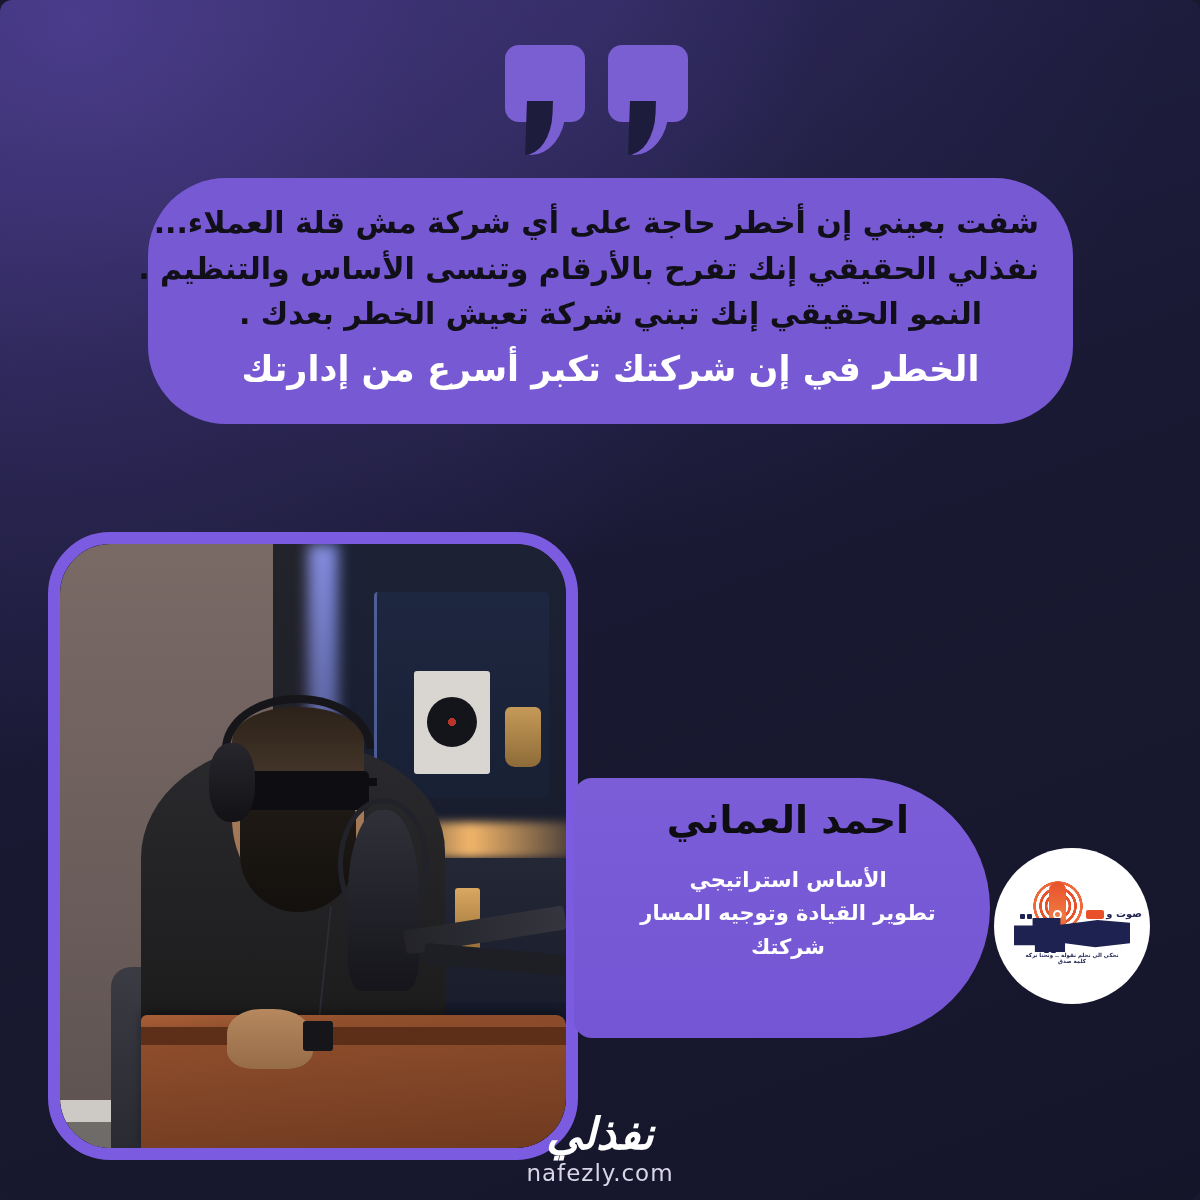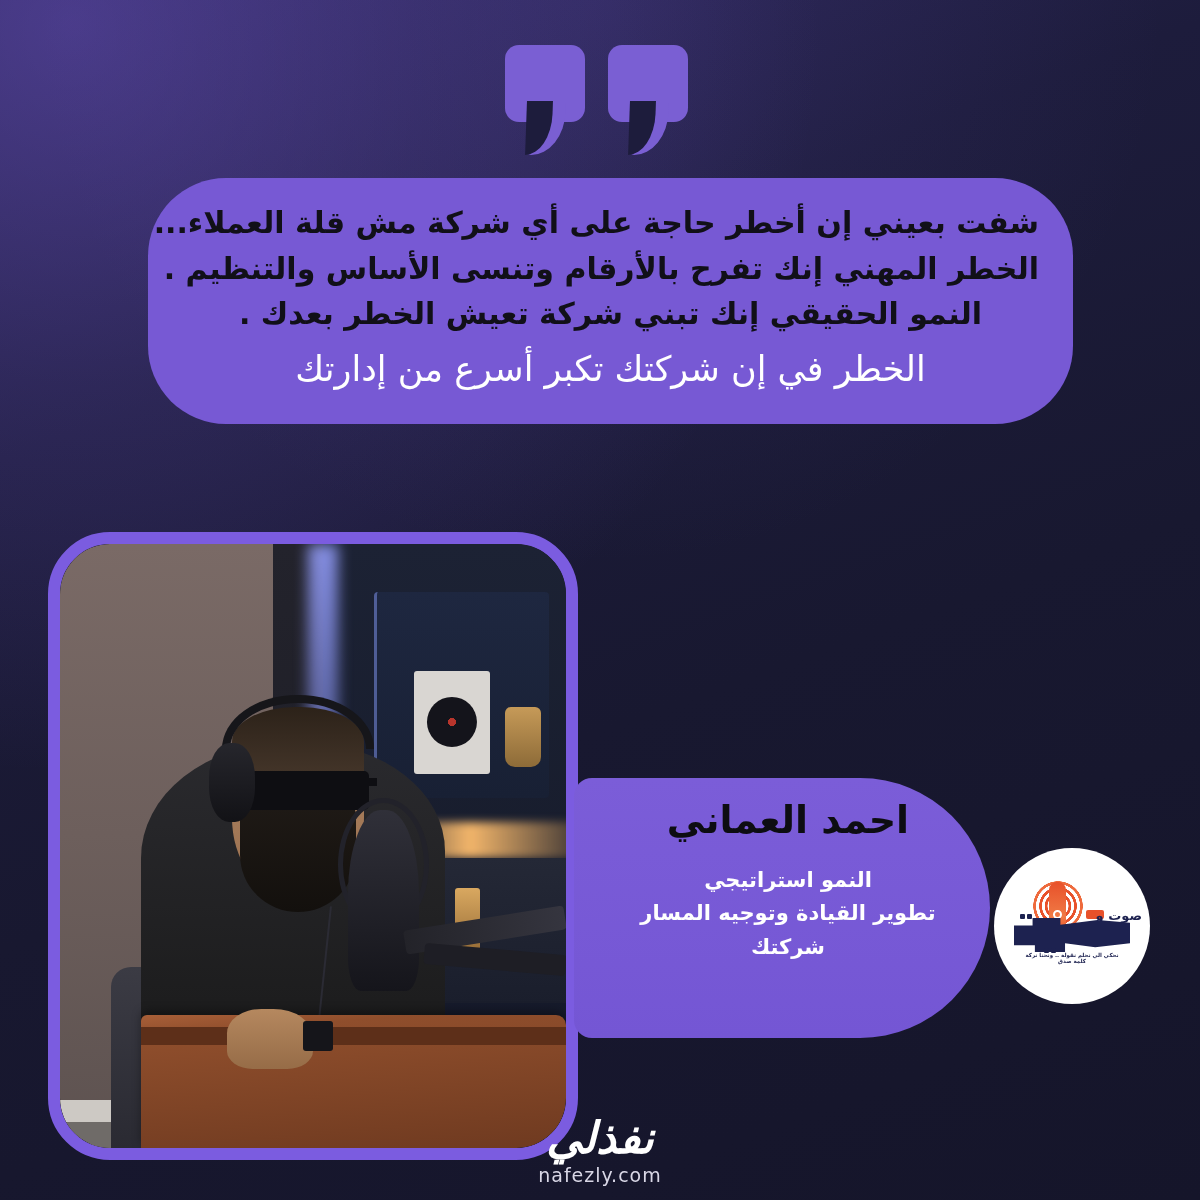--- a/index.html
+++ b/index.html
@@ -10,20 +10,21 @@
     overflow:hidden;
   }
   .stage{
     position:relative;
     width:1200px;height:1200px;
     background:
       radial-gradient(circle at 6% 2%, rgba(120,92,214,0.42) 0%, rgba(120,92,214,0.18) 22%, rgba(25,25,48,0) 46%),
       radial-gradient(circle at 50% 0%, rgba(86,70,160,0.22) 0%, rgba(25,25,48,0) 42%),
       linear-gradient(160deg,#2a2556 0%,#1d1c3c 28%,#181830 58%,#15152a 100%);
     overflow:hidden;
+    border-radius:12px;
   }
 
   
   .quotemark{
     position:absolute;
     left:505px;top:45px;
     width:190px;height:125px;
   }
   .qm{
     position:absolute;top:0;
@@ -72,21 +73,21 @@
     font-size:30px;
     font-weight:bold;
     line-height:1.52;
     letter-spacing:0px;
     direction:rtl;
     white-space:nowrap;
   }
   .q-line.emph{
     color:#ffffff;
     font-size:35px;
-    font-weight:normal;
+    font-weight:bold;
     padding-top:6px;
   }
 
   
   .photo-frame{
     position:absolute;
     left:48px;top:532px;
     width:530px;height:628px;
     border:12px solid #7b5ce0;
     border-radius:62px;
@@ -240,21 +241,21 @@
     content:"";position:absolute;left:4px;top:28px;width:9px;height:9px;
     border:2px solid #fff;border-radius:50%;box-sizing:border-box;
   }
   .brand-word{
     position:absolute;left:20px;top:70px;width:116px;height:34px;
     background:#1d2250;
     clip-path:polygon(0 22%,16% 22%,16% 0,40% 0,40% 20%,72% 6%,100% 14%,100% 74%,70% 86%,44% 74%,44% 100%,18% 100%,18% 80%,0 80%);
   }
   .brand-top{
     position:absolute;right:8px;top:60px;
-    font-size:13px;font-weight:bold;color:#1d2250;direction:rtl;
+    font-size:10px;font-weight:bold;color:#1d2250;direction:rtl;
   }
   .brand-badge{
     position:absolute;left:92px;top:62px;width:18px;height:9px;
     background:#e8512a;border-radius:2px;
   }
   .brand-sub{
     position:absolute;left:28px;top:104px;width:100px;
     font-size:5.5px;color:#1d2250;text-align:center;direction:rtl;font-weight:bold;
   }
   .brand-dots{position:absolute;width:5px;height:5px;background:#1d2250;border-radius:1px;}
@@ -269,21 +270,21 @@
     color:#ffffff;
     font-size:44px;
     font-weight:bold;
     direction:rtl;
     letter-spacing:2px;
     line-height:1;
     font-style:italic;
   }
   .wm-en{
     color:#d9d7e6;
-    font-size:19px;
+    font-size:23px;
     letter-spacing:1px;
     margin-top:4px;
   }
 </style>
 </head>
 <body>
 
 <div class="stage">
 
   <div class="quotemark">
@@ -292,21 +293,21 @@
         <div class="tail"></div>
     </div>
     <div class="qm right">
       <div class="blk"></div>
         <div class="tail"></div>
     </div>
   </div>
 
   <div class="quote-box">
     <div class="q-line">شفت بعيني إن أخطر حاجة على أي شركة مش قلة العملاء...</div>
-    <div class="q-line">الخطر المهني إنك تفرح بالأرقام وتنسى الأساس والتنظيم .</div>
+    <div class="q-line">نفذلي الحقيقي إنك تفرح بالأرقام وتنسى الأساس والتنظيم .</div>
     <div class="q-line">النمو الحقيقي إنك تبني شركة تعيش الخطر بعدك .</div>
     <div class="q-line emph">الخطر في إن شركتك تكبر أسرع من إدارتك</div>
   </div>
 
   <div class="photo-frame">
     <div class="photo">
       <div class="bg-wall"></div>
       <div class="bg-dark"></div>
       <div class="bg-right"></div>
       <div class="bg-glow"></div>
@@ -337,21 +338,21 @@
       <div class="mic-arm2"></div>
       <div class="desk"></div>
       <div class="desk-edge"></div>
       <div class="hand"></div>
       <div class="watch"></div>
     </div>
   </div>
 
   <div class="speaker-card">
     <div class="speaker-name">احمد العماني</div>
-    <div class="speaker-role">النمو استراتيجي</div>
+    <div class="speaker-role">الأساس استراتيجي</div>
     <div class="speaker-role">تطوير القيادة وتوجيه المسار شركتك</div>
   </div>
 
   <div class="brand-circle">
     <div class="brand-inner">
       <div class="brand-wave"></div>
       <div class="brand-mic"></div>
       <div class="brand-badge"></div>
       <div class="brand-top">صوت و</div>
       <div class="brand-word"></div>

